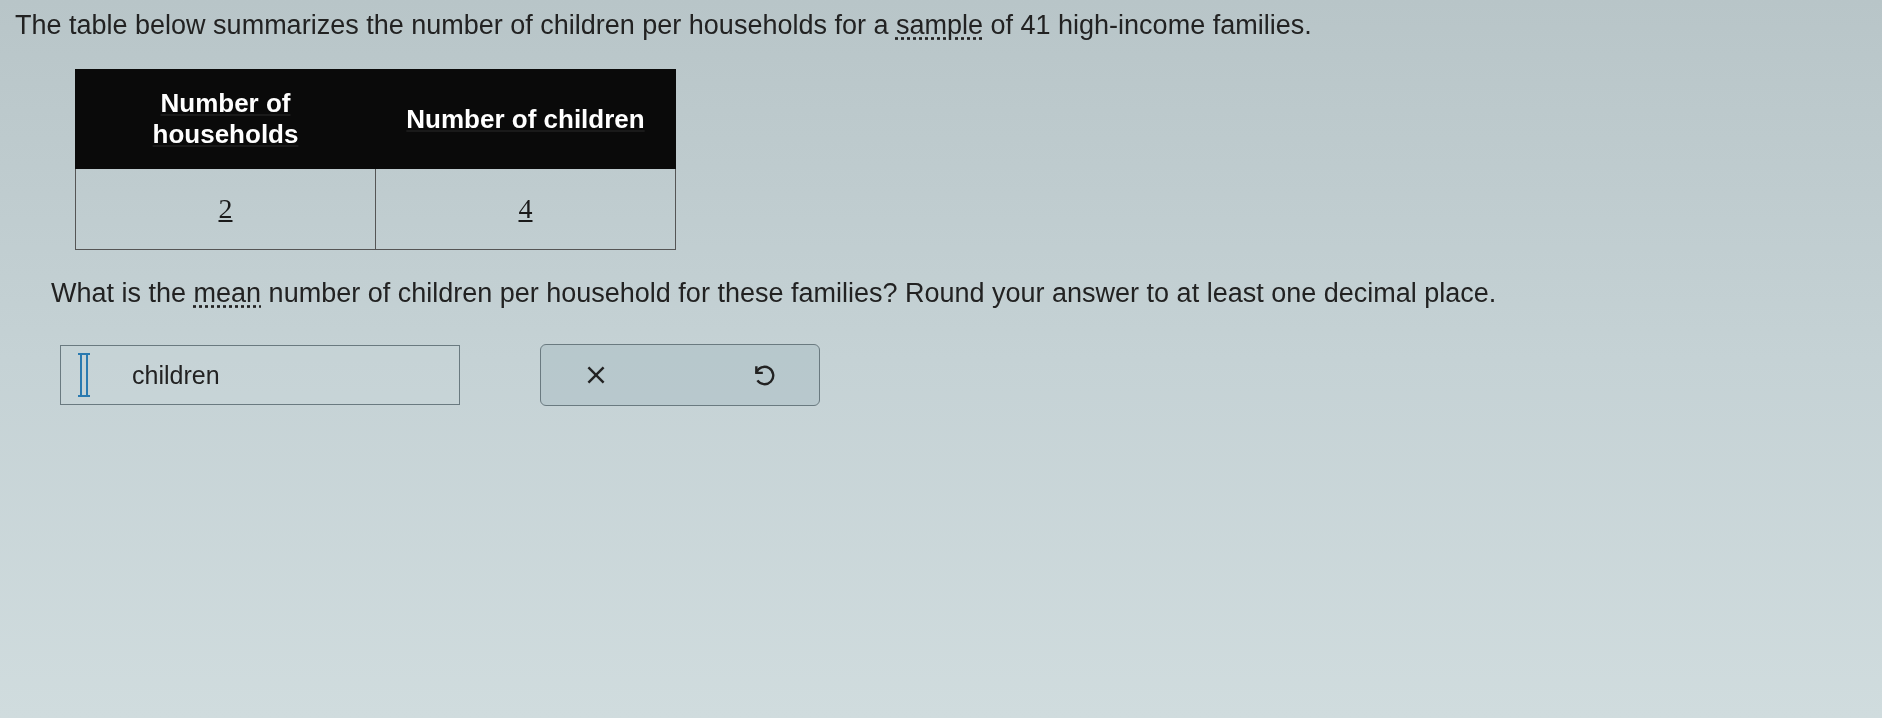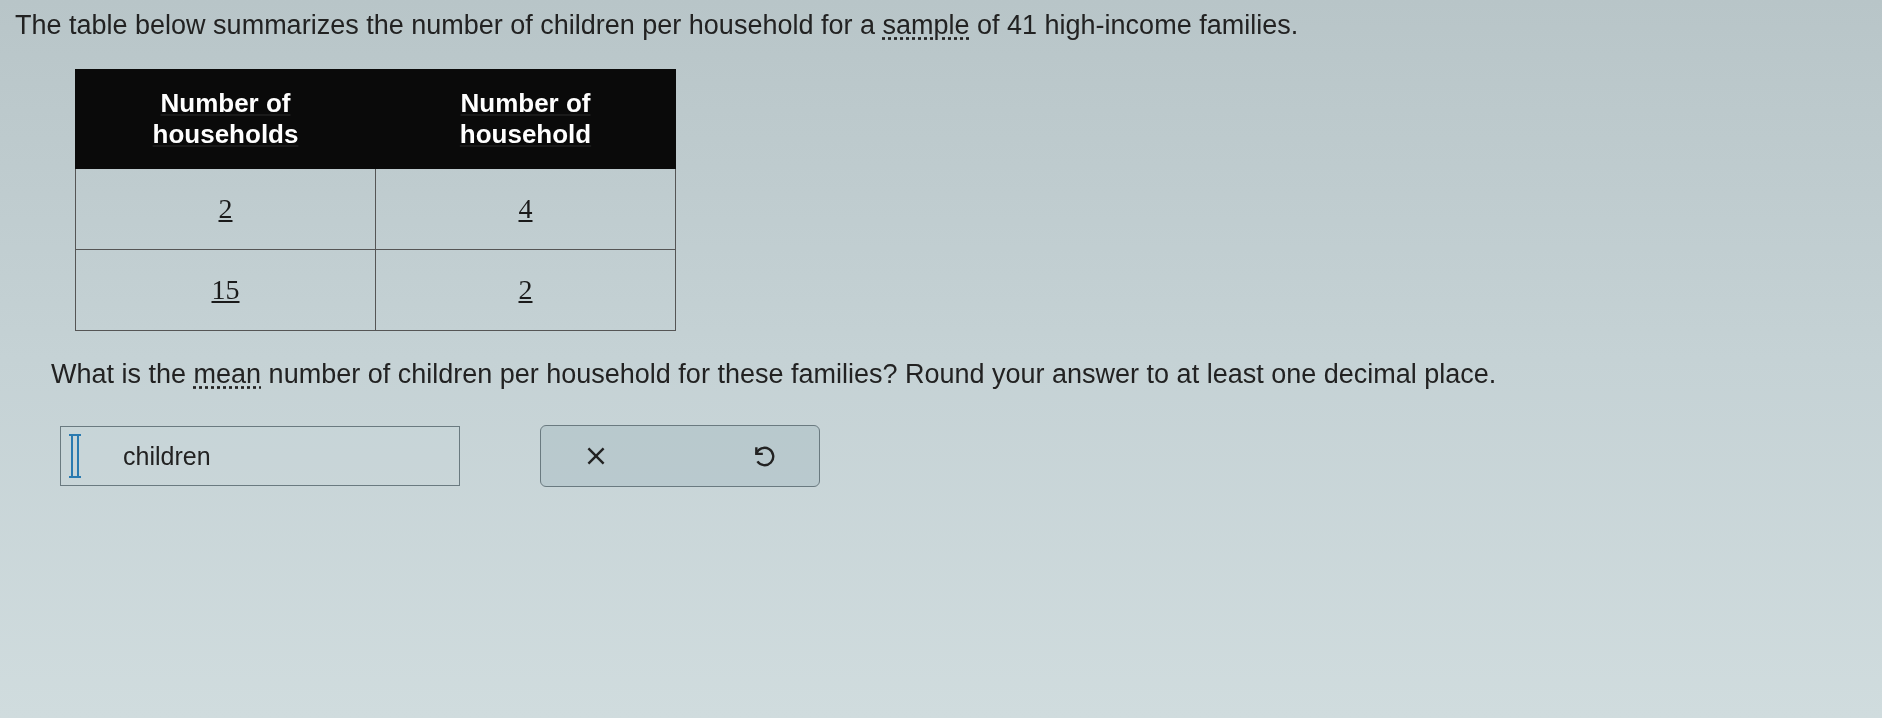--- a/index.html
+++ b/index.html
@@ -63,21 +63,21 @@
     }
     .answer-row {
       display: flex;
       align-items: center;
       gap: 80px;
       margin-left: 45px;
     }
     .answer-box {
       border: 1px solid #6a7a80;
       background: rgba(200,215,218,0.35);
-      padding: 8px 10px;
+      padding: 8px 19px;
       display: flex;
       align-items: center;
       gap: 12px;
       min-width: 400px;
       height: 60px;
     }
     .cursor-input {
       width: 8px;
       height: 40px;
       border-left: 2px solid #2a7ab0;
@@ -134,39 +134,35 @@
       height: 26px;
       stroke: #222;
       stroke-width: 2.2;
       fill: none;
     }
   </style>
 </head>
 <body>
 
 <p class="intro">
-  <span>The table below summarizes the number of children per household for a </span><span class="keyword">sample</span><span> of 41 high-income families.</span>
+  <span>The table below summarizes the number of children per households for a </span><span class="keyword">sample</span><span> of 41 high-income families.</span>
 </p>
 
 <div class="table-wrap">
   <table>
     <thead>
       <tr>
         <th>Number of households</th>
-        <th>Number of household</th>
+        <th>Number of children</th>
       </tr>
     </thead>
     <tbody>
       <tr>
         <td>2</td>
         <td>4</td>
-      </tr>
-      <tr>
-        <td>15</td>
-        <td>2</td>
       </tr>
     </tbody>
   </table>
 </div>
 
 <p class="question">
   <span>What is the </span><span class="keyword">mean</span><span> number of children per household for these families? Round your answer to at least one decimal place.</span>
 </p>
 
 <div class="answer-row">

